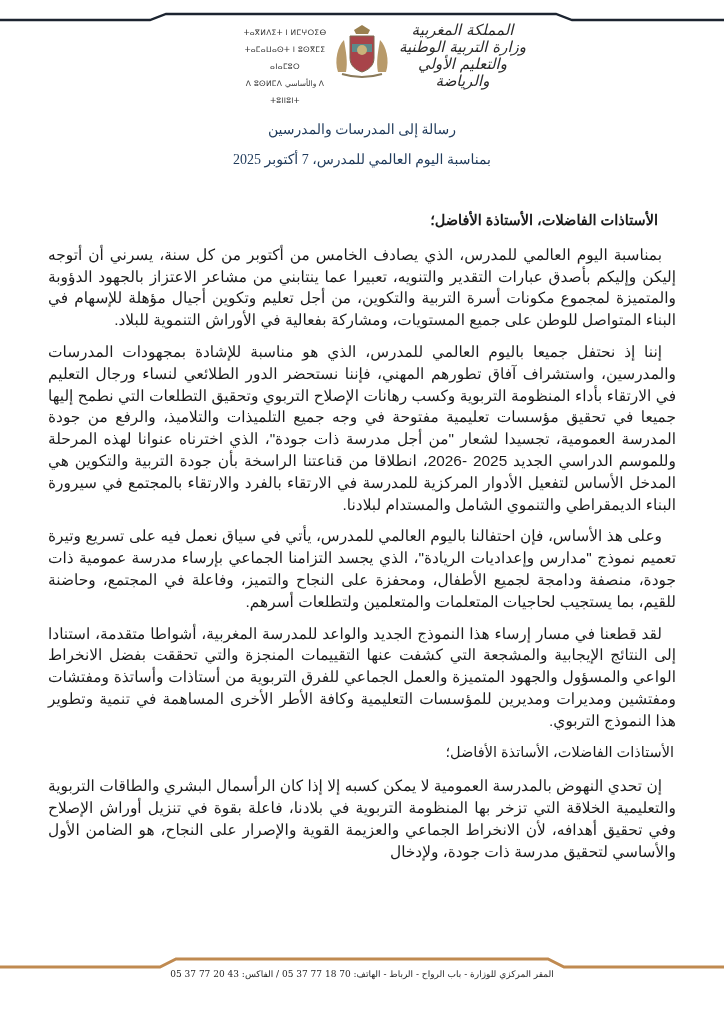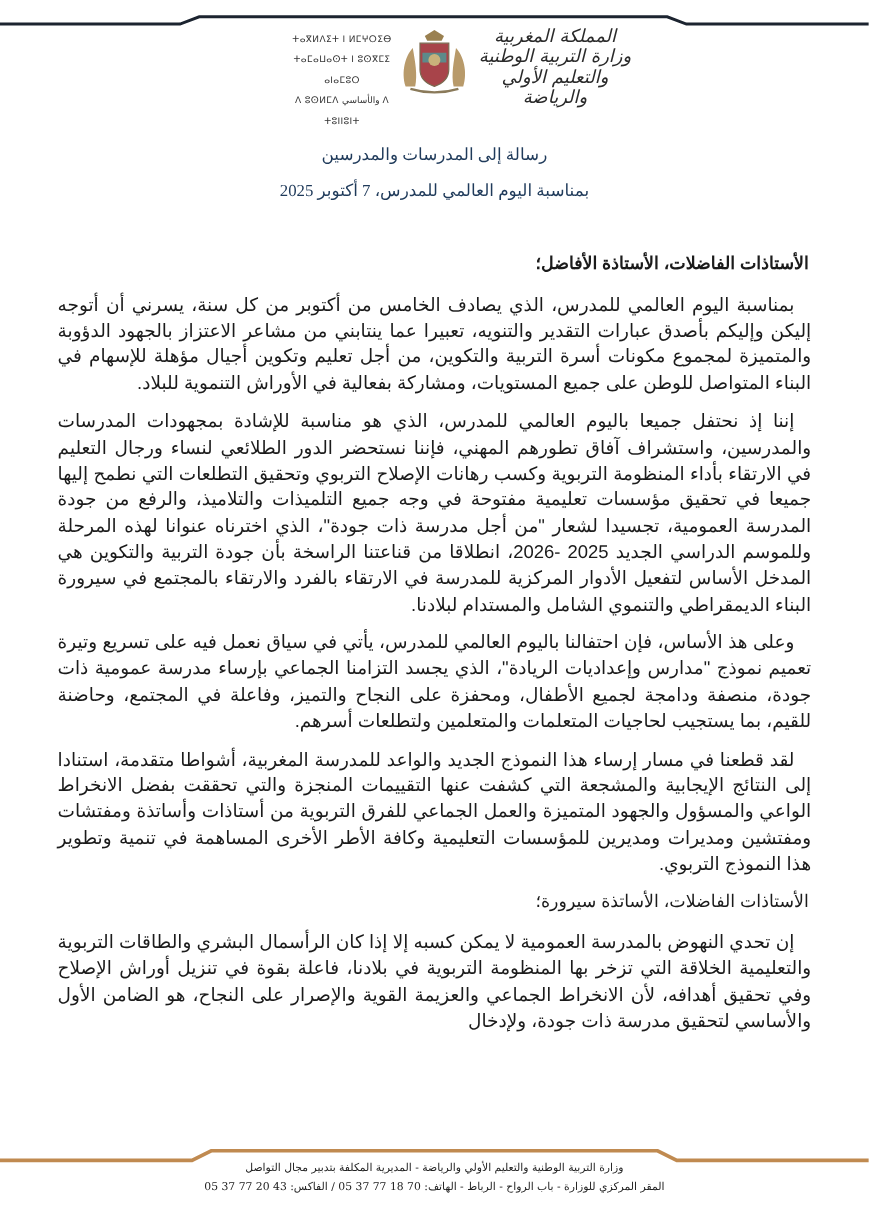--- a/index.html
+++ b/index.html
@@ -9,21 +9,21 @@
 
   .header { position: absolute; top: 22px; left: 230px; width: 300px; height: 58px; }
   .tifinagh { position: absolute; left: 0; top: 2px; width: 110px; font-family: "DejaVu Sans", sans-serif; font-size: 7.5px; color: #333; line-height: 17px; text-align: center; letter-spacing: 0.3px; }
   .emblem { position: absolute; left: 102px; top: 0; width: 60px; height: 58px; }
   .arabic-header { position: absolute; right: 0; top: 0; width: 135px; direction: rtl; font-family: "DejaVu Serif", serif; font-size: 15px; color: #2a2a2a; line-height: 17px; text-align: center; font-style: italic; }
 
   .title-block { position: absolute; top: 115px; left: 100px; width: 524px; text-align: center; direction: rtl; }
   .title-line { font-family: "Liberation Serif", serif; font-weight: normal; font-size: 14px; color: #1f3a5a; line-height: 30px; }
 
   .content { position: absolute; top: 210px; left: 48px; width: 628px; direction: rtl; text-align: justify; font-family: "Liberation Sans", sans-serif; font-size: 15.4px; line-height: 21.8px; color: #1b1b1b; }
-  .salutation { margin: 0 0 12px 0; font-weight: bold; font-size: 14.5px; padding-right: 2px; }
+  .salutation { margin: 0 16px 12px 0; font-weight: bold; font-size: 14.5px; padding-right: 2px; }
   .salutation.plain { font-weight: normal; margin: 8px 0 12px 0; }
   .para { margin: 0 0 10px 0; text-indent: 14px; text-align-last: right; }
 
   .bottom-rule { position: absolute; top: 955px; left: 0; width: 724px; height: 22px; }
   .footer { position: absolute; top: 966px; left: 100px; width: 524px; direction: rtl; text-align: center; font-family: "DejaVu Serif", serif; font-size: 9px; line-height: 16px; color: #222; }
 </style>
 </head>
 <body>
 
 <svg class="top-rule" viewBox="0 0 724 24" preserveAspectRatio="none">
@@ -56,24 +56,23 @@
   <div class="title-line">رسالة إلى المدرسات والمدرسين</div>
   <div class="title-line">بمناسبة اليوم العالمي للمدرس، 7 أكتوبر 2025</div>
 </div>
 
 <div class="content">
   <p class="salutation">الأستاذات الفاضلات، الأستاذة الأفاضل؛</p>
   <p class="para">بمناسبة اليوم العالمي للمدرس، الذي يصادف الخامس من أكتوبر من كل سنة، يسرني أن أتوجه إليكن وإليكم بأصدق عبارات التقدير والتنويه، تعبيرا عما ينتابني من مشاعر الاعتزاز بالجهود الدؤوبة والمتميزة لمجموع مكونات أسرة التربية والتكوين، من أجل تعليم وتكوين أجيال مؤهلة للإسهام في البناء المتواصل للوطن على جميع المستويات، ومشاركة بفعالية في الأوراش التنموية للبلاد.</p>
   <p class="para">إننا إذ نحتفل جميعا باليوم العالمي للمدرس، الذي هو مناسبة للإشادة بمجهودات المدرسات والمدرسين، واستشراف آفاق تطورهم المهني، فإننا نستحضر الدور الطلائعي لنساء ورجال التعليم في الارتقاء بأداء المنظومة التربوية وكسب رهانات الإصلاح التربوي وتحقيق التطلعات التي نطمح إليها جميعا في تحقيق مؤسسات تعليمية مفتوحة في وجه جميع التلميذات والتلاميذ، والرفع من جودة المدرسة العمومية، تجسيدا لشعار "من أجل مدرسة ذات جودة"، الذي اخترناه عنوانا لهذه المرحلة وللموسم الدراسي الجديد 2025 -2026، انطلاقا من قناعتنا الراسخة بأن جودة التربية والتكوين هي المدخل الأساس لتفعيل الأدوار المركزية للمدرسة في الارتقاء بالفرد والارتقاء بالمجتمع في سيرورة البناء الديمقراطي والتنموي الشامل والمستدام لبلادنا.</p>
   <p class="para">وعلى هذ الأساس، فإن احتفالنا باليوم العالمي للمدرس، يأتي في سياق نعمل فيه على تسريع وتيرة تعميم نموذج "مدارس وإعداديات الريادة"، الذي يجسد التزامنا الجماعي بإرساء مدرسة عمومية ذات جودة، منصفة ودامجة لجميع الأطفال، ومحفزة على النجاح والتميز، وفاعلة في المجتمع، وحاضنة للقيم، بما يستجيب لحاجيات المتعلمات والمتعلمين ولتطلعات أسرهم.</p>
   <p class="para">لقد قطعنا في مسار إرساء هذا النموذج الجديد والواعد للمدرسة المغربية، أشواطا متقدمة، استنادا إلى النتائج الإيجابية والمشجعة التي كشفت عنها التقييمات المنجزة والتي تحققت بفضل الانخراط الواعي والمسؤول والجهود المتميزة والعمل الجماعي للفرق التربوية من أستاذات وأساتذة ومفتشات ومفتشين ومديرات ومديرين للمؤسسات التعليمية وكافة الأطر الأخرى المساهمة في تنمية وتطوير هذا النموذج التربوي.</p>
-  <p class="salutation plain">الأستاذات الفاضلات، الأساتذة سيرورة؛</p>
+  <p class="salutation plain">الأستاذات الفاضلات، الأساتذة الأفاضل؛</p>
   <p class="para">إن تحدي النهوض بالمدرسة العمومية لا يمكن كسبه إلا إذا كان الرأسمال البشري والطاقات التربوية والتعليمية الخلاقة التي تزخر بها المنظومة التربوية في بلادنا، فاعلة بقوة في تنزيل أوراش الإصلاح وفي تحقيق أهدافه، لأن الانخراط الجماعي والعزيمة القوية والإصرار على النجاح، هو الضامن الأول والأساسي لتحقيق مدرسة ذات جودة، ولإدخال</p>
 </div>
 
 <svg class="bottom-rule" viewBox="0 0 724 22" preserveAspectRatio="none">
   <path d="M0 12 L160 12 L176 4 L548 4 L564 12 L724 12" fill="none" stroke="#c08a50" stroke-width="3"></path>
 </svg>
 
 <div class="footer">
-  <div>وزارة التربية الوطنية والتعليم الأولي والرياضة - المديرية المكلفة بتدبير مجال التواصل</div>
   <div>المقر المركزي للوزارة - باب الرواح - الرباط - الهاتف: 70 18 77 37 05 / الفاكس: 43 20 77 37 05</div>
 </div>
 
 </body></html>

